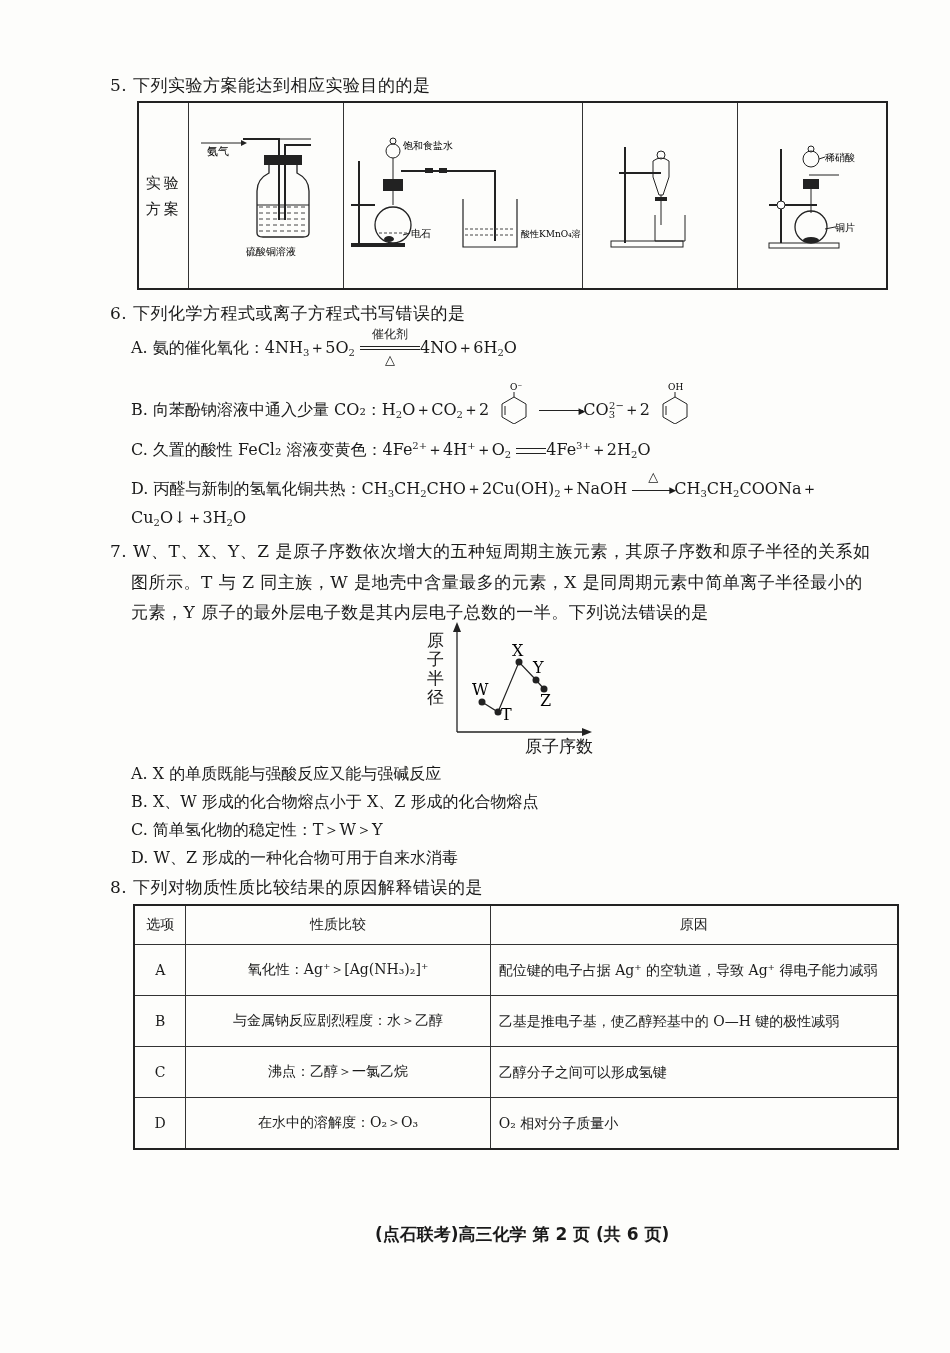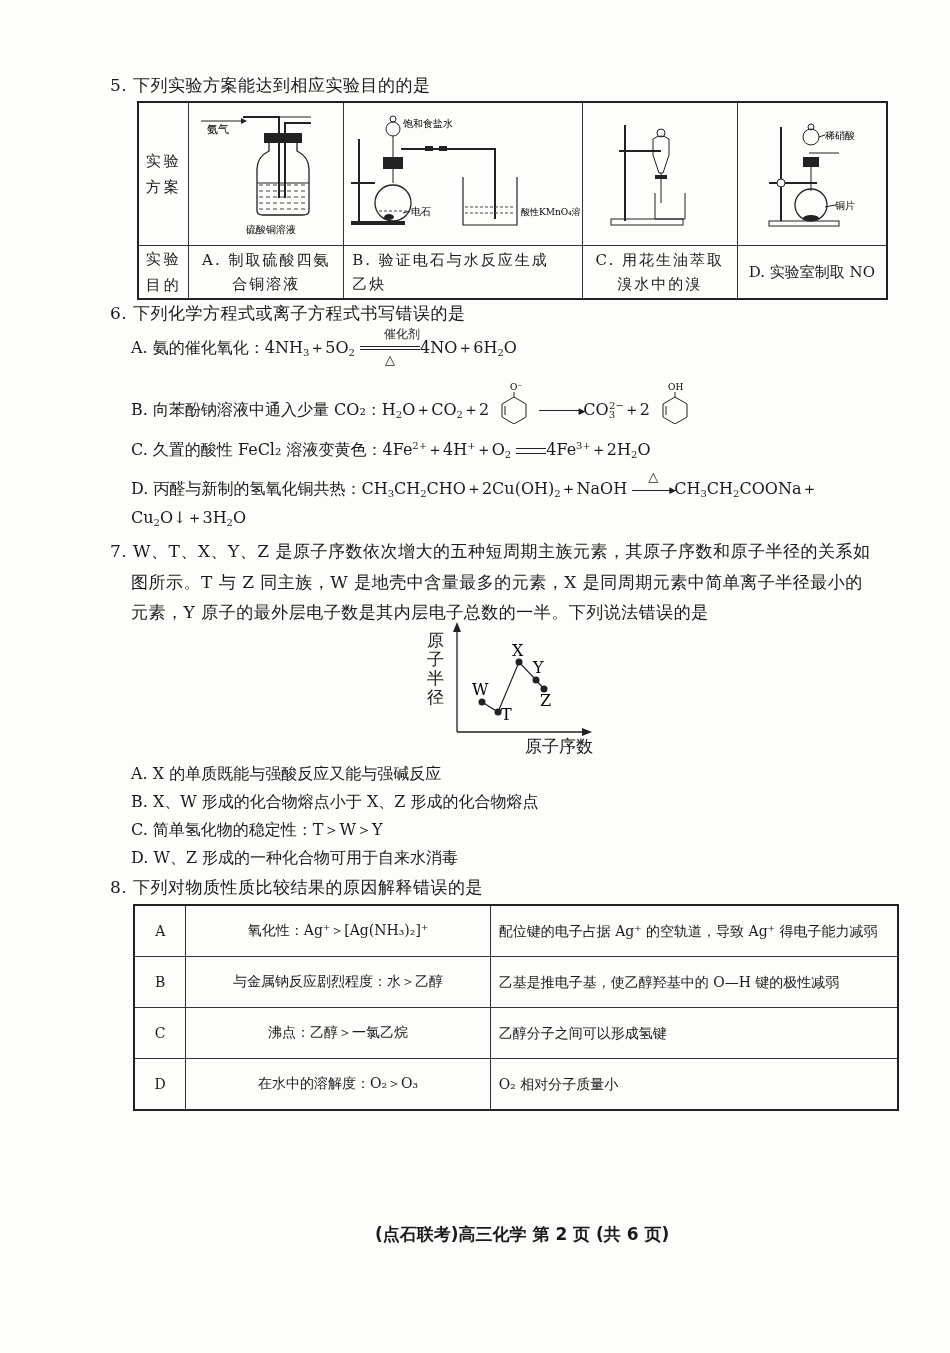--- a/index.html
+++ b/index.html
@@ -108,55 +108,29 @@
         <line x1="70" y1="50" x2="100" y2="50" stroke="#222"></line>
         <rect x="64" y="54" width="16" height="10" fill="#222"></rect>
         <line x1="72" y1="64" x2="72" y2="88" stroke="#222"></line>
         <circle cx="72" cy="102" r="16" fill="none" stroke="#222" stroke-width="1.3"></circle>
         <ellipse cx="72" cy="115" rx="8" ry="3" fill="#222"></ellipse>
         <text x="96" y="106" font-size="10">铜片</text>
         <line x1="86" y1="104" x2="96" y2="102" stroke="#222"></line>
       </svg>
     </td>
   </tr>
-  <tr style="height:49px">
-    <td>
-          <div class="cap" style="width:36px;margin:0 auto;">实验目的</div>
-        </td>
-    <td>
-          <div style="line-height:24px;letter-spacing:2px;">
-            <div>A. 制取硫酸四氨</div>
-            <div>合铜溶液</div>
-          </div>
-        </td>
-    <td>
-          <div style="line-height:24px;letter-spacing:2px;text-align:left;padding-left:8px;">
-            <div>B. 验证电石与水反应生成</div>
-            <div>乙炔</div>
-          </div>
-        </td>
-    <td>
-          <div style="line-height:24px;letter-spacing:2px;">
-            <div>C. 用花生油萃取</div>
-            <div>溴水中的溴</div>
-          </div>
-        </td>
-    <td>
-          <div>D. 实验室制取 NO</div>
-        </td>
-  </tr>
 </tbody>
   </table>
 
 <div class="abs q" style="left:110px;top:302px;">6. 下列化学方程式或离子方程式书写错误的是</div>
 
 <div class="abs line" style="left:131px;top:338px;">
   <span>A. 氨的催化氧化：</span>4NH<sub>3</sub>＋5O<sub>2</sub>
   <span style="display:inline-block;position:relative;width:60px;height:14px;vertical-align:middle;">
-    <span style="position:absolute;left:0;right:0;top:-16px;font-size:12px;text-align:right;">催化剂</span>
+    <span style="position:absolute;left:0;right:0;top:-16px;font-size:12px;text-align:center;">催化剂</span>
     <span style="position:absolute;left:0;right:0;top:4px;border-top:1px solid #222;border-bottom:1px solid #222;height:2px;"></span>
     <span style="position:absolute;left:0;right:0;top:10px;font-size:13px;text-align:center;">△</span>
   </span>4NO＋6H<sub>2</sub>O
 </div>
 
 <div class="abs line" style="left:131px;top:394px;">
   <span>B. 向苯酚钠溶液中通入少量 CO₂：</span>H<sub>2</sub>O＋CO<sub>2</sub>＋2
   <span style="display:inline-block;width:40px;height:32px;position:relative;vertical-align:middle;">
     <svg width="40" height="42" viewBox="0 0 40 42" style="position:absolute;top:-12px;">
       <text x="16" y="8" font-size="9">O⁻</text>
@@ -224,20 +198,25 @@
 
 <div class="abs q" style="left:110px;top:876px;">8. 下列对物质性质比较结果的原因解释错误的是</div>
 
 <table class="t8">
   <colgroup>
       <col style="width:52px">
       <col style="width:305px">
       <col style="width:409px">
     </colgroup>
   <tbody>
+      <tr class="hdr">
+    <td>选项</td>
+    <td>性质比较</td>
+    <td>原因</td>
+  </tr>
   <tr>
     <td class="c">A</td>
     <td class="c">氧化性：Ag⁺＞[Ag(NH₃)₂]⁺</td>
     <td class="reason">配位键的电子占据 Ag⁺ 的空轨道，导致 Ag⁺ 得电子能力减弱</td>
   </tr>
   <tr>
     <td class="c">B</td>
     <td class="c">与金属钠反应剧烈程度：水＞乙醇</td>
     <td class="reason">乙基是推电子基，使乙醇羟基中的 O—H 键的极性减弱</td>
   </tr>

